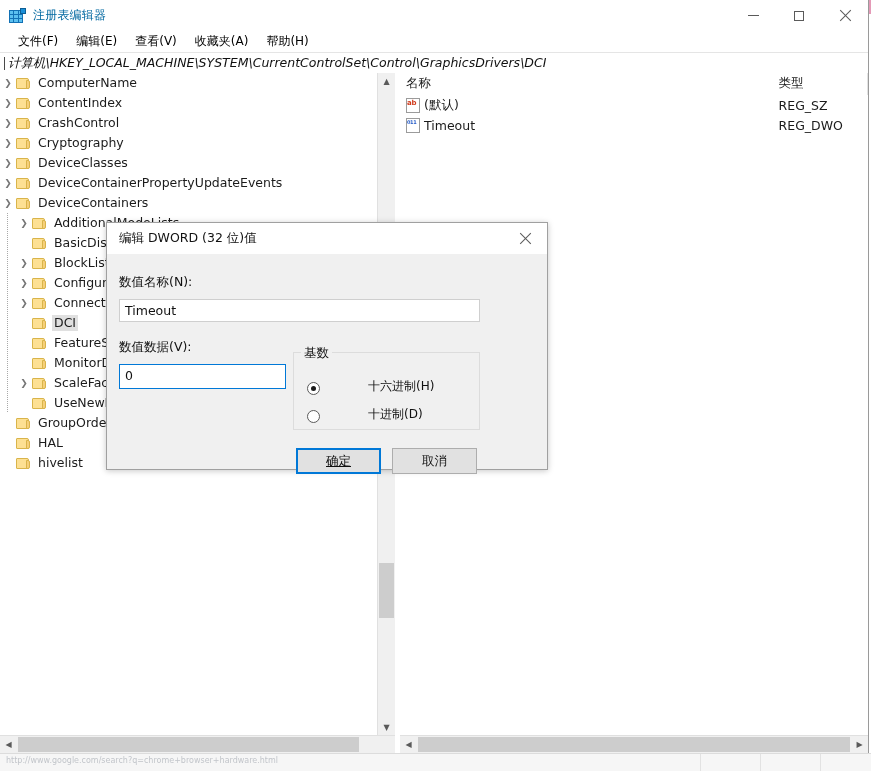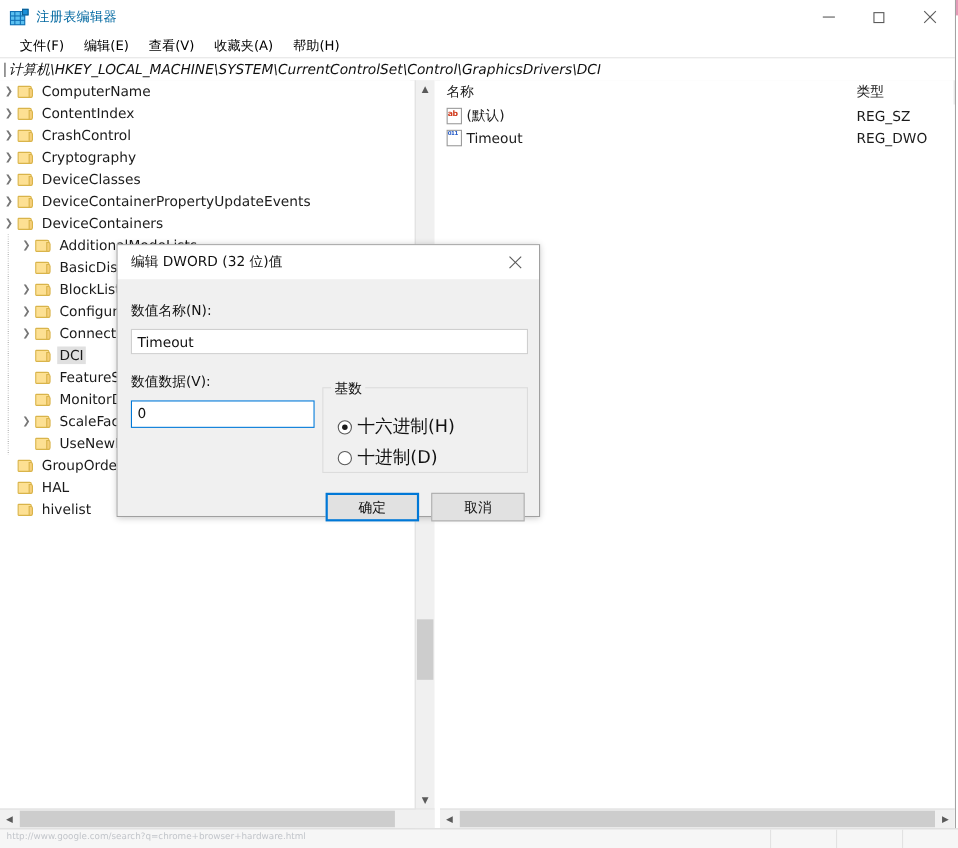--- a/index.html
+++ b/index.html
@@ -171,21 +171,21 @@
     position:absolute;top:0;width:17px;height:17px;color:#5a5a5a;font-size:8px;
     display:flex;align-items:center;justify-content:center;
   }
   .hscroll .arr.lt{left:0;}
   .hscroll .arr.rt{right:0;}
   .hscroll .thumb{position:absolute;top:1px;height:15px;background:#cdcdcd;}
   .corner{position:absolute;right:0;bottom:0;width:17px;height:17px;background:#f0f0f0;}
 
   
   .dialog{
-    position:absolute;left:106px;top:222px;width:385px;height:248px;
+    position:absolute;left:106px;top:222px;width:442px;height:248px;
     background:#f0f0f0;border:1px solid #a0a0a0;box-sizing:border-box;
     box-shadow:0 1px 6px rgba(0,0,0,.22);
   }
   .dlg-title{
     height:31px;background:#ffffff;display:flex;align-items:center;position:relative;
   }
   .dlg-title .t{margin-left:12px;font-size:12.5px;color:#111;}
   .dlg-close{
     position:absolute;right:0;top:0;width:44px;height:31px;
     display:flex;align-items:center;justify-content:center;
@@ -196,21 +196,21 @@
     position:absolute;background:#fff;border:1px solid #cfcfcf;box-sizing:border-box;
     font-size:12.5px;color:#111;padding:2px 5px;line-height:17px;
   }
   .txtbox.focused{border:1px solid #0078d7;}
   .group{
     position:absolute;border:1px solid #dcdcdc;box-sizing:border-box;background:#f0f0f0;
   }
   .group-title{
     position:absolute;background:#f0f0f0;padding:0 3px;font-size:12.5px;color:#111;
   }
-  .radio-row{position:absolute;display:flex;align-items:center;font-size:16px;color:#111;}
+  .radio-row{position:absolute;display:flex;align-items:flex-end;font-size:12px;color:#111;gap:43px;}
   .radio{
     width:13px;height:13px;border:1px solid #5a5a5a;border-radius:50%;
     box-sizing:border-box;background:#fff;margin-right:5px;position:relative;flex:none;
   }
   .radio.on:after{
     content:"";position:absolute;left:3px;top:3px;width:5px;height:5px;border-radius:50%;background:#1b1b1b;
   }
   .btn{
     position:absolute;height:26px;background:#e1e1e1;border:1px solid #adadad;
     box-sizing:border-box;font-size:12.5px;color:#111;
@@ -467,18 +467,18 @@
 
       <div class="radio-row" style="left:200px;top:124px;">
         <span class="radio on"></span>
         <span>十六进制(H)</span>
       </div>
       <div class="radio-row" style="left:200px;top:152px;">
         <span class="radio"></span>
         <span>十进制(D)</span>
       </div>
 
-      <div class="btn primary" style="left:189px;top:194px;width:85px;">确定</div>
+      <div class="btn primary" style="left:189px;top:194px;width:85px;text-decoration:underline;">确定</div>
       <div class="btn" style="left:285px;top:194px;width:85px;">取消</div>
     </div>
   </div>
 
 </div>
 
 </body></html>

